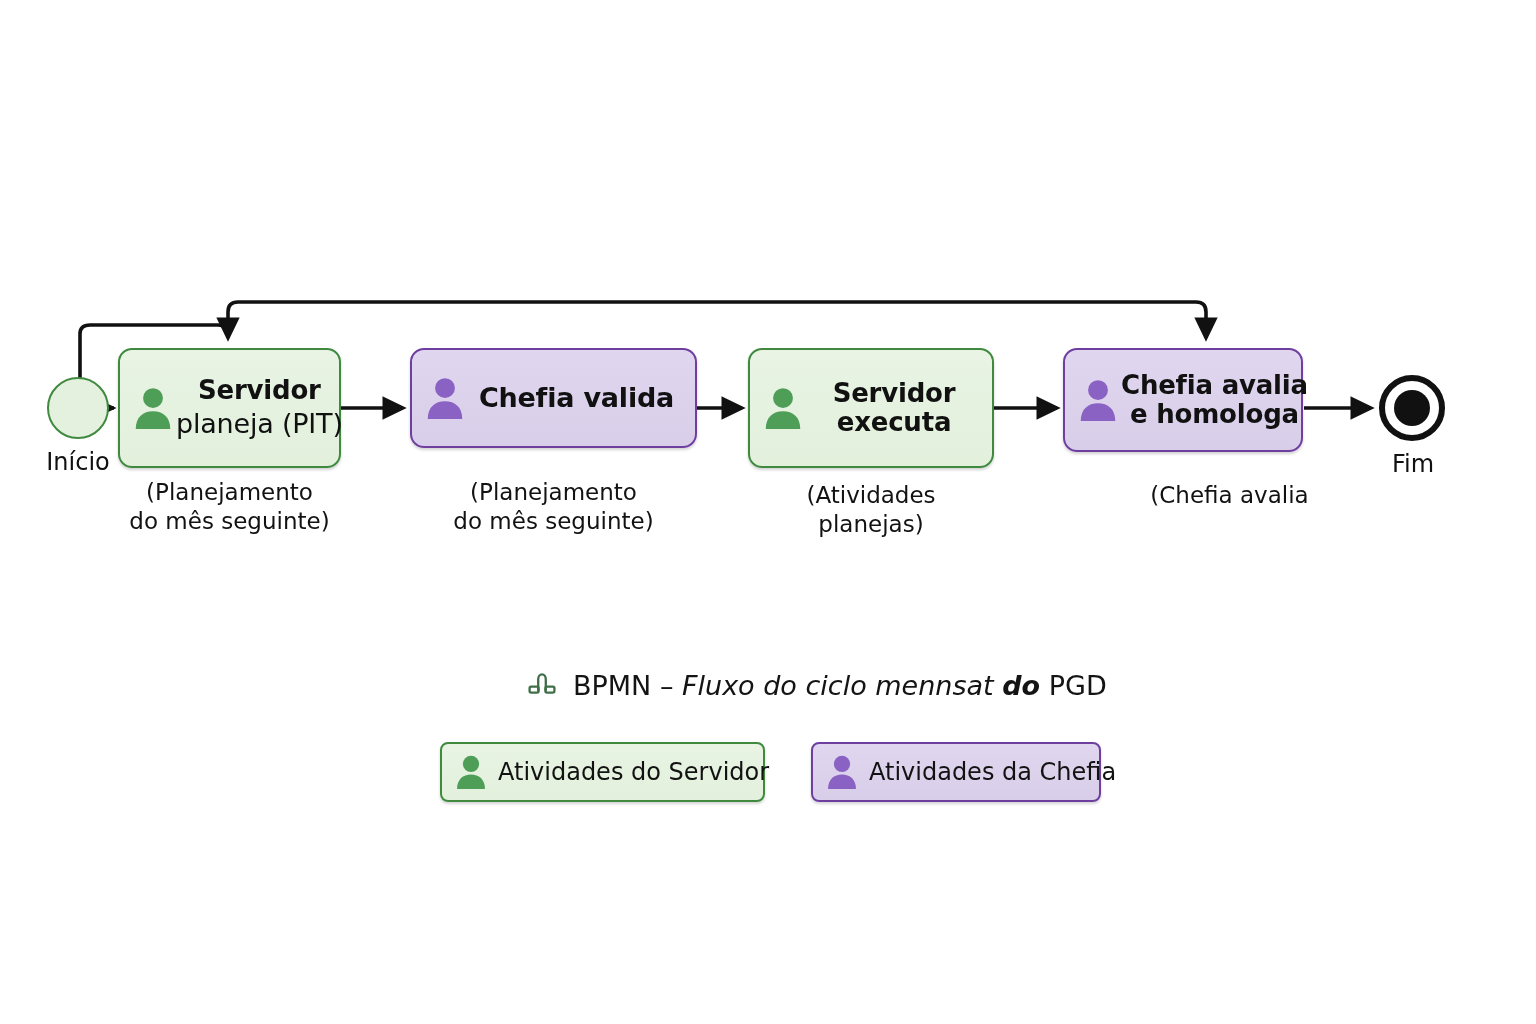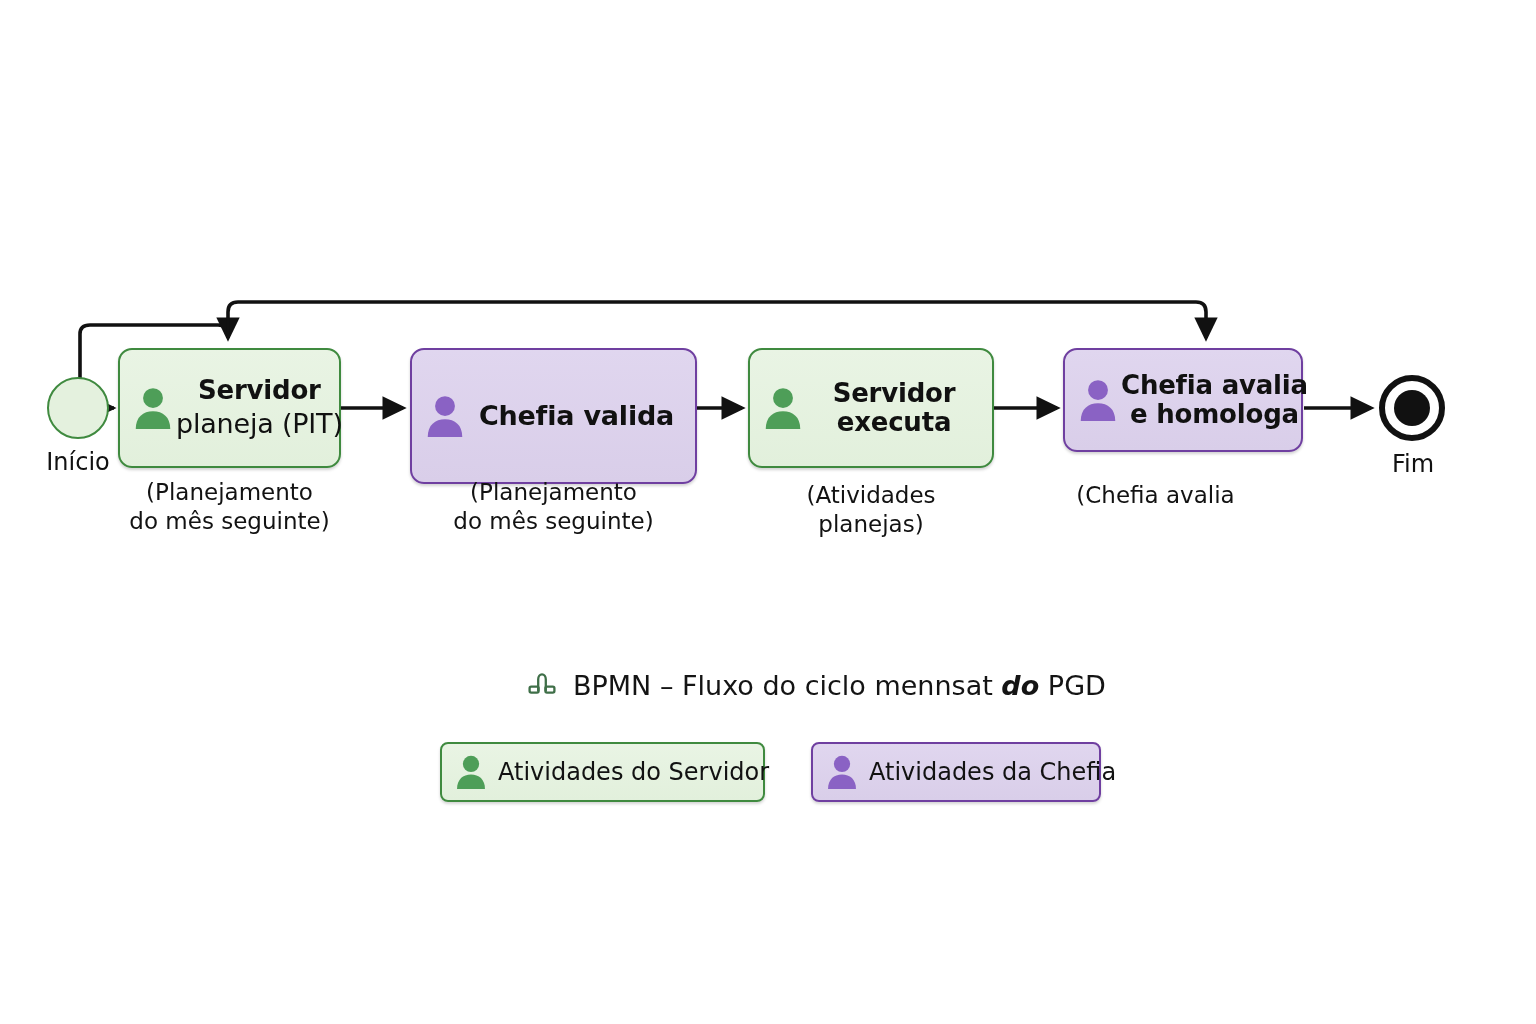--- a/index.html
+++ b/index.html
@@ -134,21 +134,21 @@
     display: flex;
     align-items: center;
     gap: 14px;
     font-size: 27px;
     color: #141414;
     white-space: nowrap;
   }
   .legend-title .bpmn-mark { flex: 0 0 auto; width: 34px; height: 34px; }
   .legend-title .t-plain { font-weight: 400; }
   .legend-title .t-dash  { font-weight: 400; }
-  .legend-title .t-ital  { font-weight: 400; }
+  .legend-title .t-ital  { font-style: italic; font-weight: 400; }
   .legend-title .t-ital-bold { font-style: italic; font-weight: 700; }
 
   .legend-chip {
     position: absolute;
     box-sizing: border-box;
     border-radius: 8px;
     border-width: 2.5px;
     border-style: solid;
     display: flex;
     align-items: center;
@@ -212,21 +212,21 @@
       <path d="M3.5 42 C3.5 30.5 10.5 25 20 25 C29.5 25 36.5 30.5 36.5 42 Z" fill="#4e9e58"></path>
     </svg>
     <span class="node-label">
       <span class="ln ln1">Servidor</span>
       <span class="ln ln2">planeja (PIT)</span>
     </span>
   </div>
   <div class="caption" style="left:108px; top:478px; width:243px;">(Planejamento
 do mês seguinte)</div>
 
-  <div class="node purple n2" style="left:410px; top:348px; width:287px; height:136px;">
+  <div class="node purple n2" style="left:410px; top:348px; width:287px; height:100px;">
     <svg class="node-person" viewBox="0 0 40 44" aria-hidden="true">
       <circle cx="20" cy="12.5" r="9.5" fill="#8a62c4"></circle>
       <path d="M3.5 42 C3.5 30.5 10.5 25 20 25 C29.5 25 36.5 30.5 36.5 42 Z" fill="#8a62c4"></path>
     </svg>
     <span class="node-label">
       <span class="ln ln1">Chefia valida</span>
     </span>
   </div>
   <div class="caption" style="left:432px; top:478px; width:243px;">(Planejamento
 do mês seguinte)</div>
@@ -246,21 +246,21 @@
   <div class="node purple n4" style="left:1063px; top:348px; width:240px; height:104px;">
     <svg class="node-person" viewBox="0 0 40 44" aria-hidden="true">
       <circle cx="20" cy="12.5" r="9.5" fill="#8a62c4"></circle>
       <path d="M3.5 42 C3.5 30.5 10.5 25 20 25 C29.5 25 36.5 30.5 36.5 42 Z" fill="#8a62c4"></path>
     </svg>
     <span class="node-label">
       <span class="ln ln1">Chefia avalia</span>
       <span class="ln ln2">e homologa</span>
     </span>
   </div>
-  <div class="caption" style="left:1034px; top:481px; width:243px;">(Chefia avalia</div>
+  <div class="caption" style="left:1108px; top:481px; width:243px;">(Chefia avalia</div>
 
   <div class="end-event" style="left:1379px; top:375px;"></div>
   <div class="event-label" style="left:1352px; top:450px; width:122px;">Fim</div>
 
   <div class="legend-title" style="left:525px; top:668px;">
     <svg class="bpmn-mark" viewBox="0 0 34 34" aria-hidden="true">
       <path d="M13.2 22.5 L13.2 11.6 C13.2 8.3 15.0 6.4 17.0 6.4
                C19.0 6.4 20.8 8.3 20.8 11.6 L20.8 22.5" fill="none" stroke="#3f6f48" stroke-width="2.3" stroke-linecap="round"></path>
       <rect x="4.6" y="18.6" width="9.0" height="6.0" rx="1.6" fill="none" stroke="#3f6f48" stroke-width="2.3"></rect>
       <rect x="20.4" y="18.6" width="9.0" height="6.0" rx="1.6" fill="none" stroke="#3f6f48" stroke-width="2.3"></rect>

